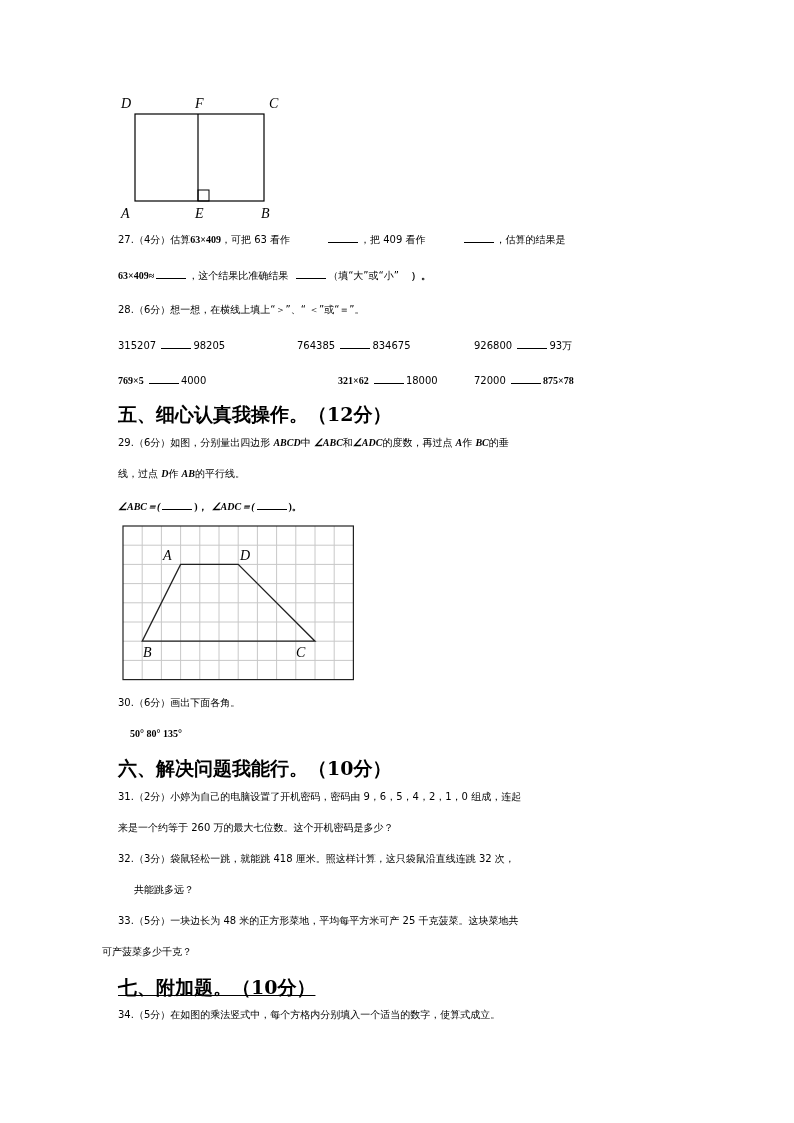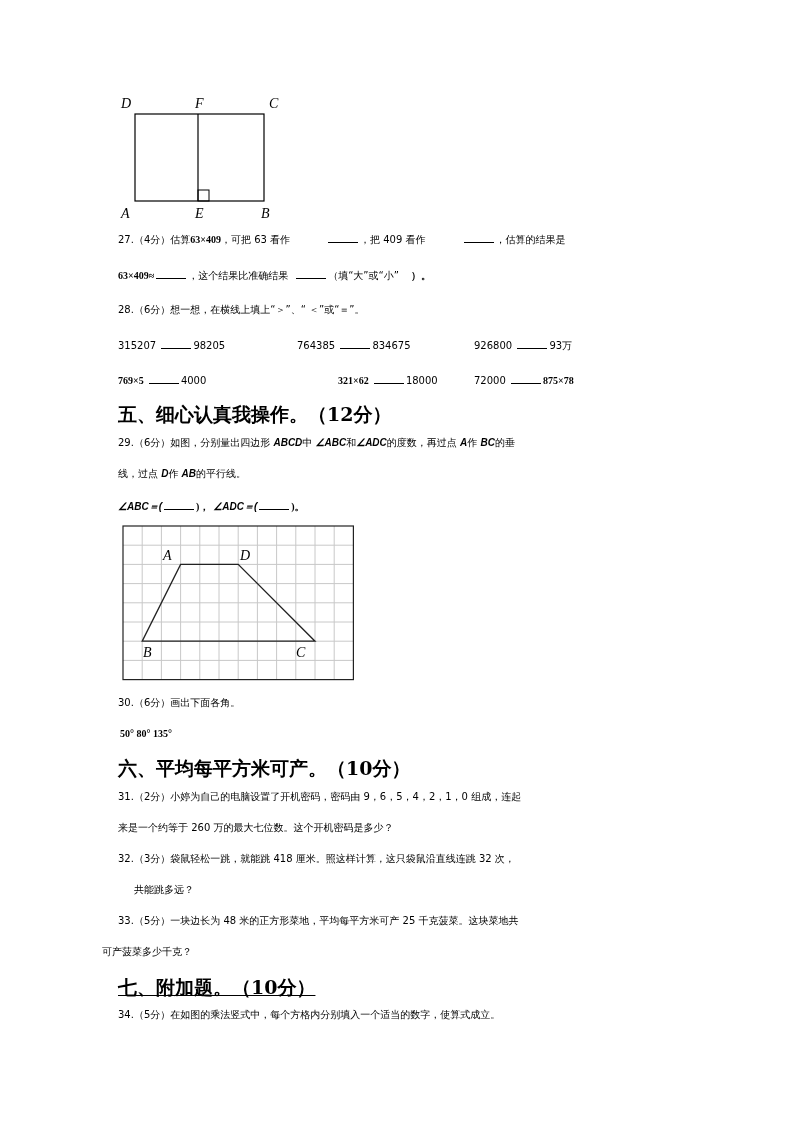--- a/index.html
+++ b/index.html
@@ -3,21 +3,21 @@
 <meta charset="utf-8">
 <style>
   html, body { margin: 0; padding: 0; background: #ffffff; }
   body {
     width: 794px; height: 1123px; position: relative; overflow: hidden;
     font-family: "DejaVu Sans", sans-serif; color: #000;
   }
   .abs { position: absolute; white-space: nowrap; }
   .txt { font-size: 10px; line-height: 16px; }
   .b { font-weight: bold; font-family: "Liberation Serif", serif; }
-  .bi { font-weight: bold; font-style: italic; font-family: Liberation Sans, sans-serif; }
+  .bi { font-weight: bold; font-style: italic; font-family: Liberation Serif, serif; }
   .head { font-size: 19px; font-weight: bold; font-family: "DejaVu Serif", serif; }
   .blank { display: inline-block; border-bottom: 1px solid #000; width: 30px; height: 12px; vertical-align: baseline; margin: 0 2px; }
   .gap { display: inline-block; }
   .lbl { font-family: "Liberation Serif", serif; font-style: italic; font-size: 14px; }
   svg { position: absolute; overflow: visible; }
 </style>
 </head>
 <body>
 
 <div>
@@ -98,23 +98,23 @@
       <rect x="123" y="526" width="230.39999999999998" height="153.6" fill="none" stroke="#222" stroke-width="1.2"></rect>
       <polygon points="180.6,564.4 238.2,564.4 315,641.2 142.2,641.2" fill="none" stroke="#222" stroke-width="1.3"></polygon>
     </svg>
   <span class="abs lbl" style="left:163px;top:548px;">A</span>
   <span class="abs lbl" style="left:240px;top:548px;">D</span>
   <span class="abs lbl" style="left:143px;top:645px;">B</span>
   <span class="abs lbl" style="left:296px;top:645px;">C</span>
 </div>
 
 <div class="abs txt" style="left:118px;top:695px;">30.（6分）画出下面各角。</div>
-<div class="abs txt b" style="left:120px;top:726px;">50° 80° 135°</div>
+<div class="abs txt b" style="left:130px;top:726px;">50° 80° 135°</div>
 
-<div class="abs head" style="left:118px;top:756px;">六、平均每平方米可产。（10分）</div>
+<div class="abs head" style="left:118px;top:756px;">六、解决问题我能行。（10分）</div>
 
 <div class="abs txt" style="left:118px;top:789px;">31.（2分）小婷为自己的电脑设置了开机密码，密码由 9，6，5，4，2，1，0 组成，连起</div>
 <div class="abs txt" style="left:118px;top:820px;">来是一个约等于 260 万的最大七位数。这个开机密码是多少？</div>
 
 <div class="abs txt" style="left:118px;top:851px;">32.（3分）袋鼠轻松一跳，就能跳 418 厘米。照这样计算，这只袋鼠沿直线连跳 32 次，</div>
 <div class="abs txt" style="left:134px;top:882px;">共能跳多远？</div>
 
 <div class="abs txt" style="left:118px;top:913px;">33.（5分）一块边长为 48 米的正方形菜地，平均每平方米可产 25 千克菠菜。这块菜地共</div>
 <div class="abs txt" style="left:102px;top:944px;">可产菠菜多少千克？</div>
 

